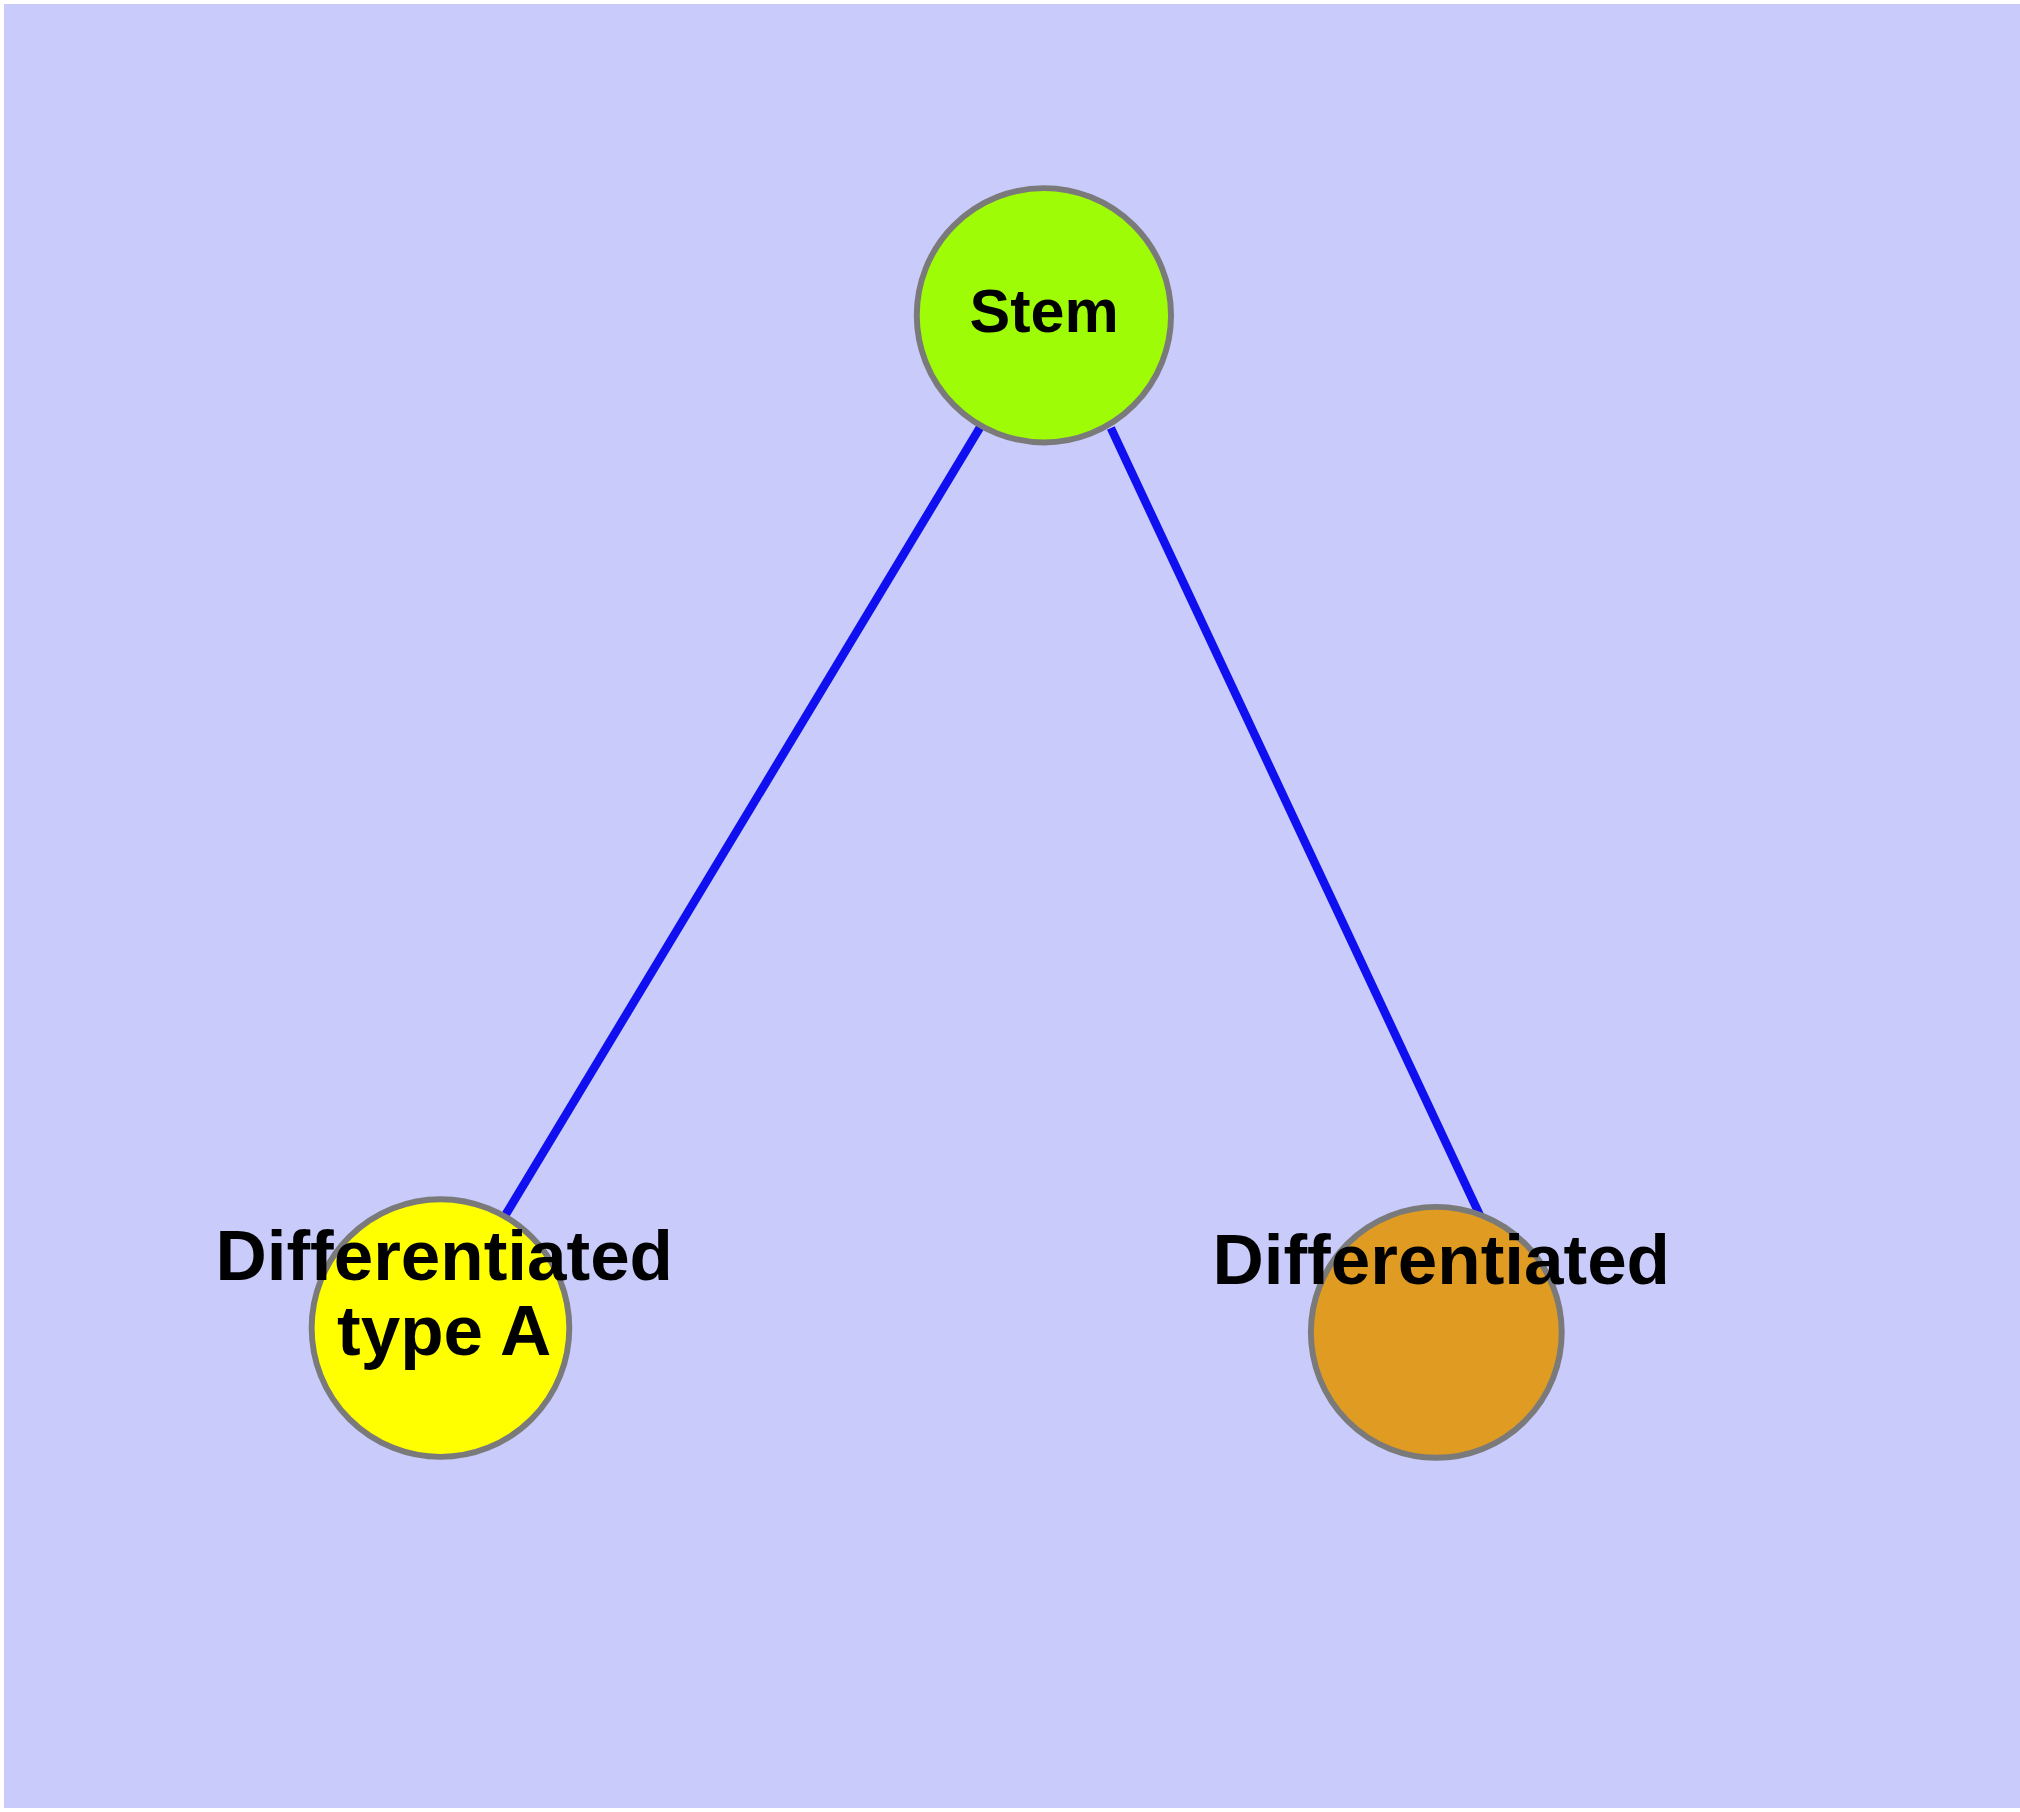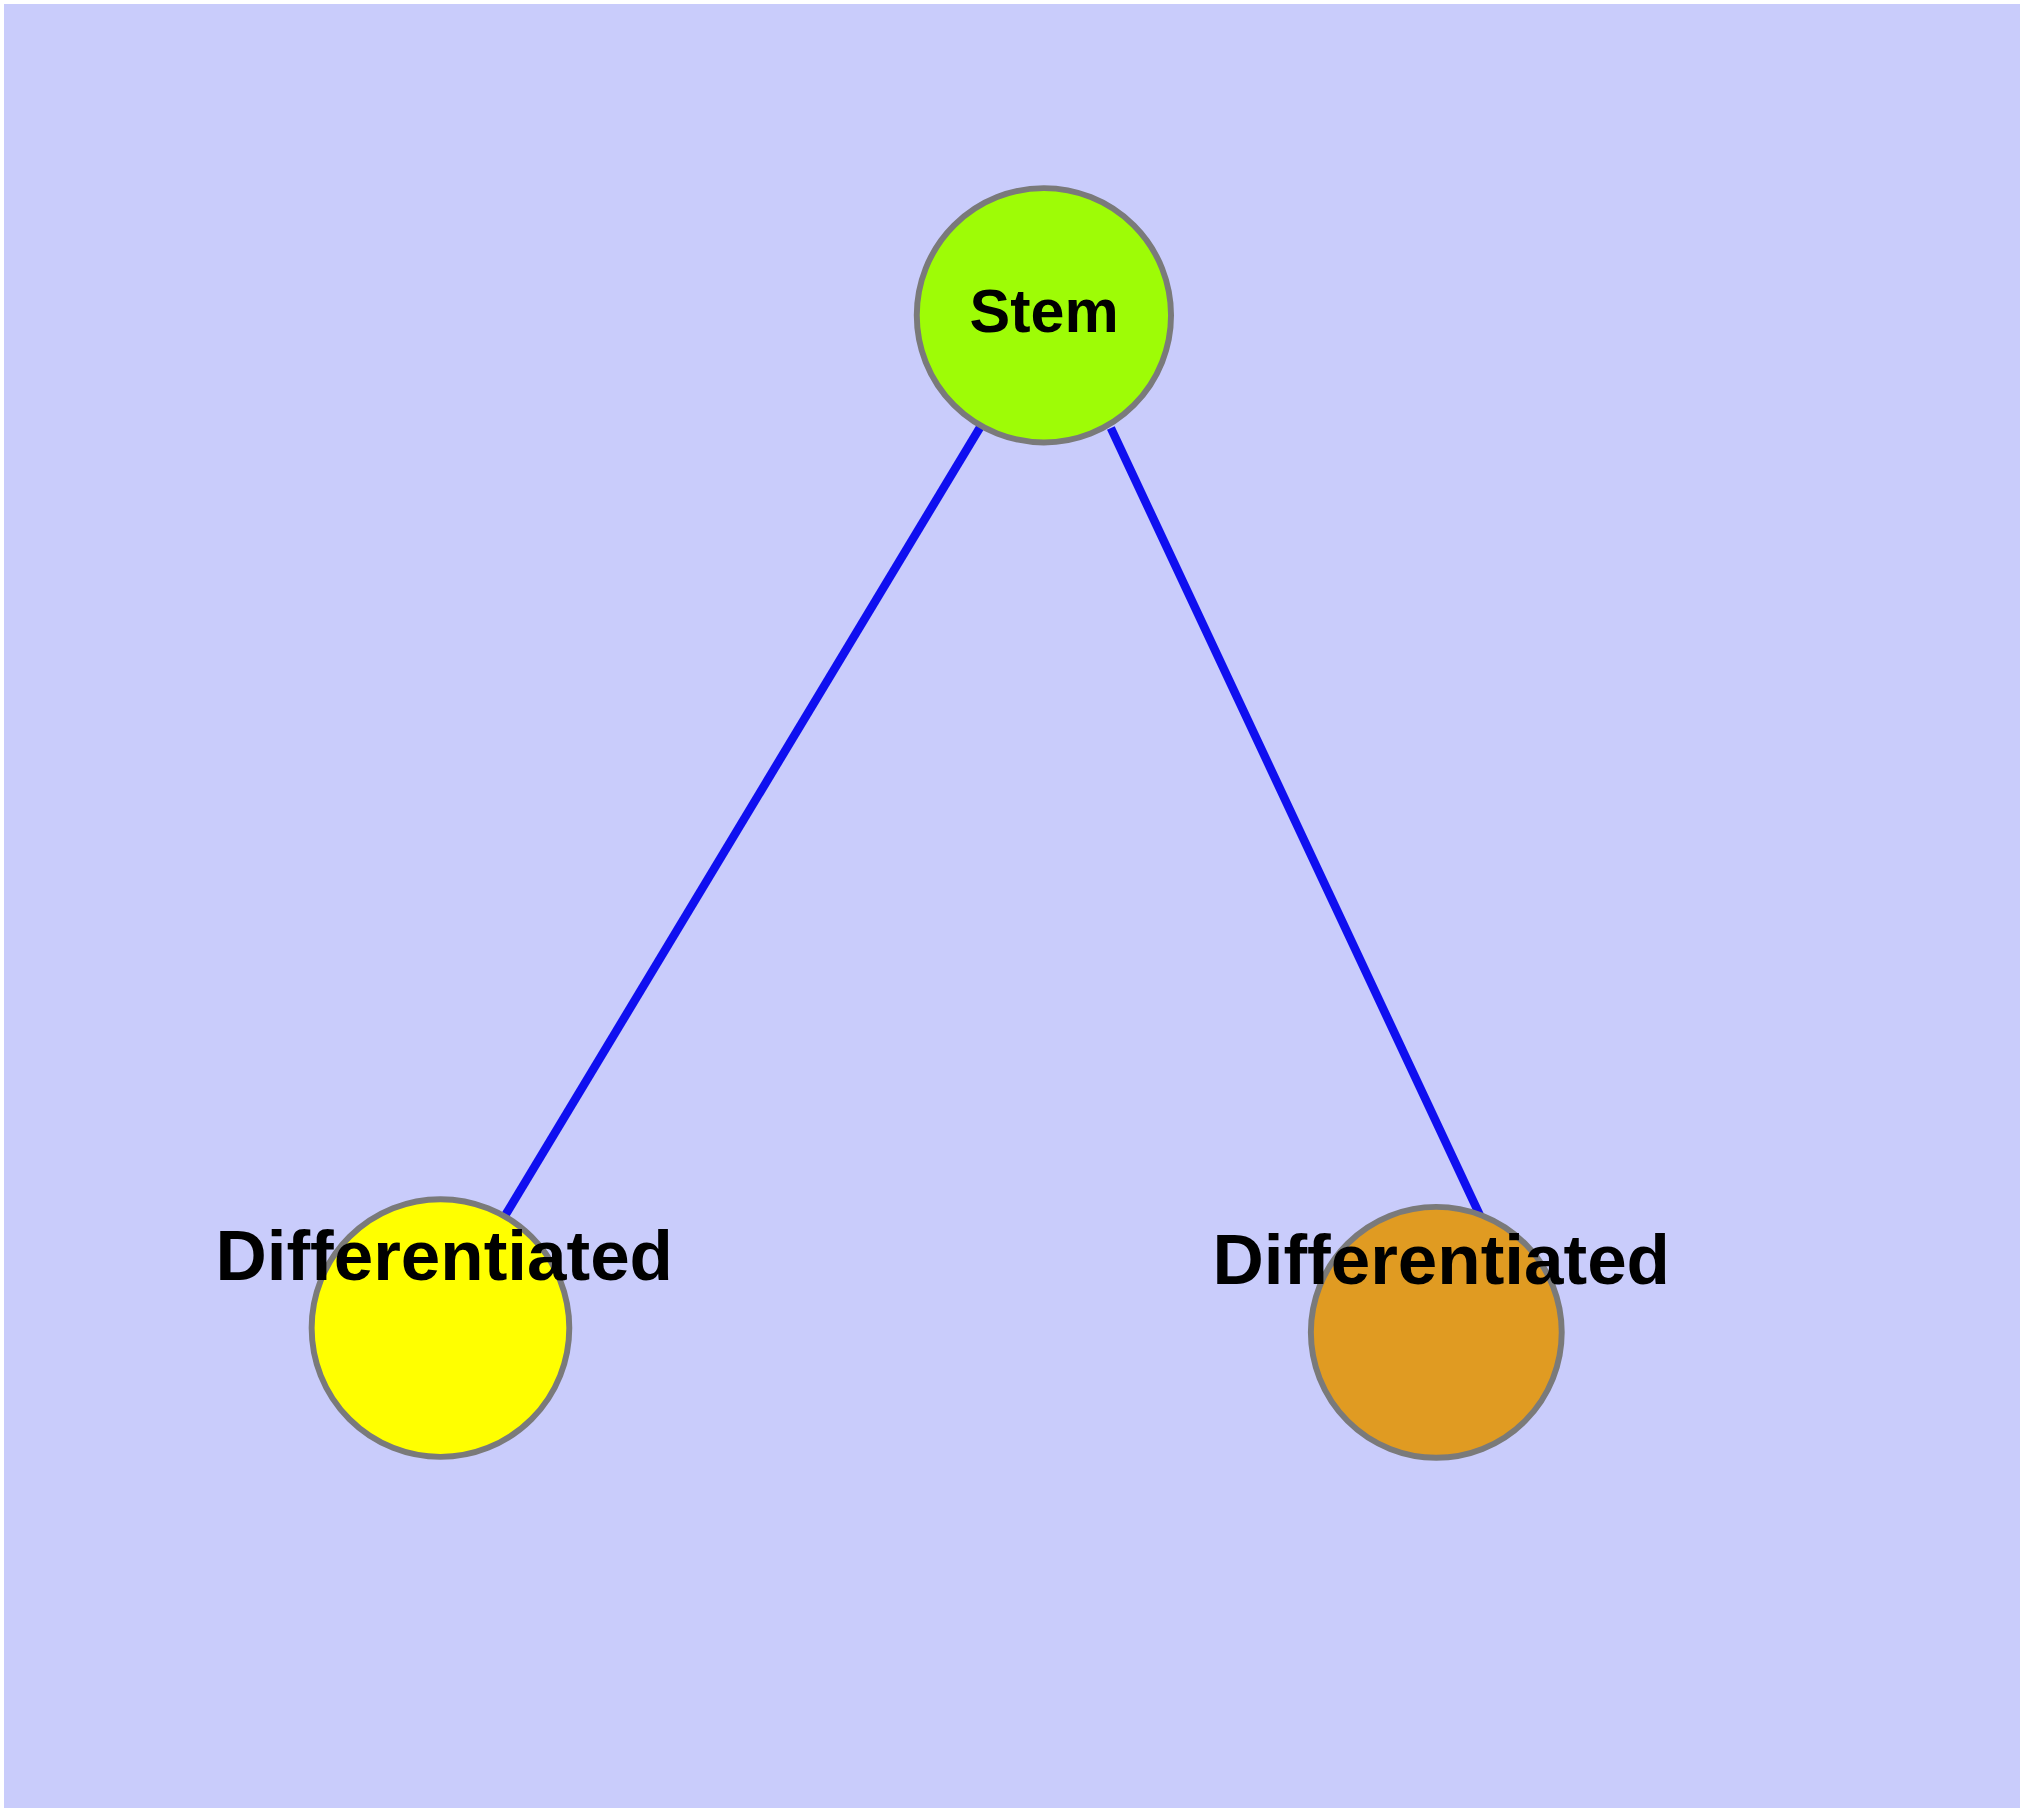--- a/index.html
+++ b/index.html
@@ -92,19 +92,19 @@
 
       <g>
         <circle class="node-circle" cx="1227" cy="367" r="150" fill="#9efc06"></circle>
         <circle class="node-circle" cx="515" cy="1562" r="152" fill="#ffff00"></circle>
         <circle class="node-circle" cx="1690" cy="1567" r="148" fill="#e09b22"></circle>
       </g>
     </svg>
 
     <div class="node-label" id="label-stem">Stem</div>
 
-    <div class="node-label" id="label-type-a"><span>Differentiated</span><br></div>
+    <div class="node-label" id="label-type-a"><span>Differentiated</span><br><span>type A</span></div>
 
     <div class="node-label" id="label-type-b"><span>Differentiated</span><br></div>
 
   </div>
 </div>
 
 
 </body></html>

